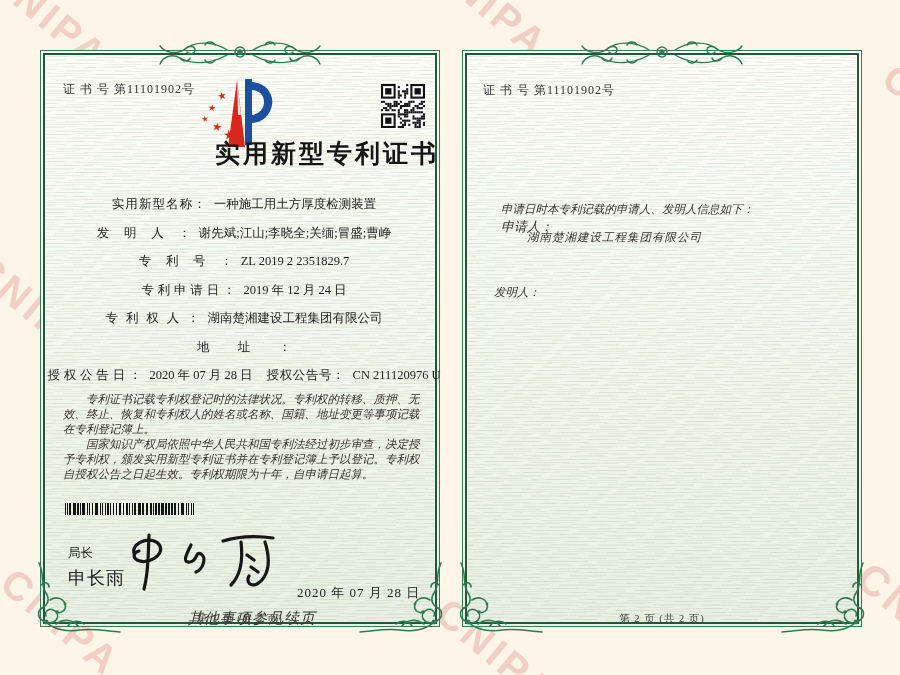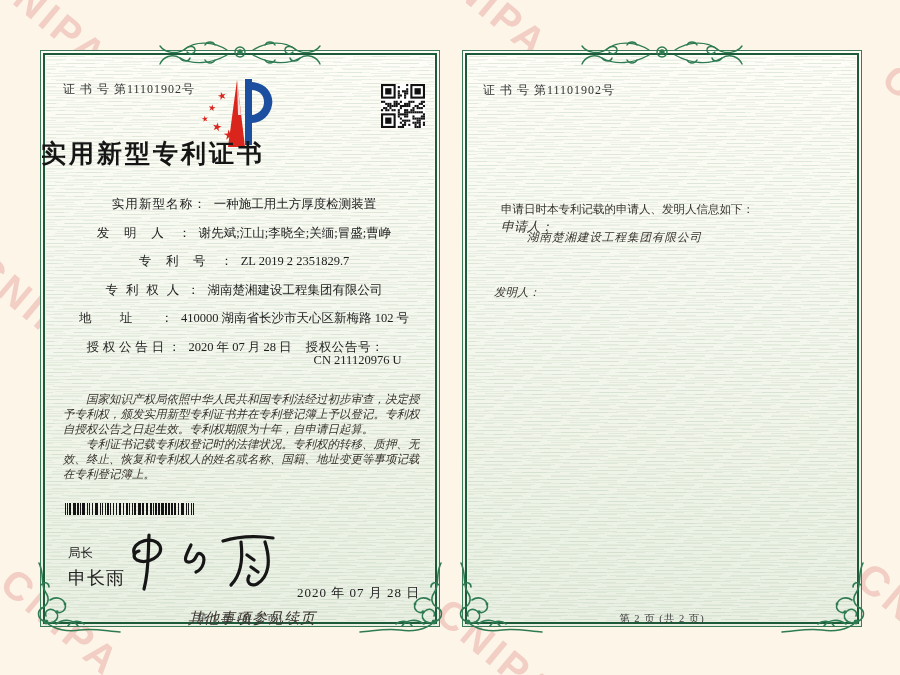--- a/index.html
+++ b/index.html
@@ -34,28 +34,28 @@
   .orn-br{right:-7px;transform:scaleX(-1);}
 
   
   .cert-no{position:absolute;font-size:12px;color:#333;letter-spacing:1px;}
   .p1-certno{left:22px;top:30px;}
   .p2-certno{left:20px;top:31px;}
 
   .logo{position:absolute;left:150px;top:24px;width:82px;height:88px;}
   .qr{position:absolute;left:340px;top:33px;width:44px;height:44px;}
 
-  .title{position:absolute;left:0;right:0;top:86px;text-align:left;
+  .title{position:absolute;left:0;right:0;top:86px;text-align:right;
          font-size:25px;font-weight:bold;color:#151515;letter-spacing:3px;}
 
   .fields{position:absolute;left:22px;right:14px;top:147px;font-size:12.5px;color:#1e1e1e;}
   .frow{display:flex;margin-bottom:15.5px;line-height:13px;white-space:nowrap;justify-content:center;}
   .lbl{display:inline-block;width:94px;flex:0 0 94px;text-align:justify;text-align-last:justify;}
   .val{margin-left:8px;}
-  .frow2 .pair2{margin-left:14px;display:flex;flex-direction:column;}
+  .frow2 .pair2{margin-left:14px;display:flex;}
   .frow2 .lbl2{display:inline-block;width:78px;text-align:justify;text-align-last:justify;}
 
   .paras{position:absolute;left:22px;right:17px;top:341px;font-size:11.5px;line-height:15px;
          color:#38342e;font-style:italic;}
   .paras p{margin:0;text-indent:2em;}
 
   .barcode{position:absolute;left:24px;top:452px;width:132px;height:12px;}
   .director-title{position:absolute;left:27px;top:494px;font-size:12.5px;color:#222;
                   font-family:"Liberation Sans","DejaVu Sans",sans-serif;}
   .director-name{position:absolute;left:27px;top:515px;font-size:18px;color:#222;
@@ -67,21 +67,21 @@
            font-size:10.5px;color:#3c3c3c;letter-spacing:1px;}
 
   .footer-note{position:absolute;left:188px;top:609px;font-size:15px;color:#38342e;
                font-style:italic;letter-spacing:1px;z-index:5;}
 
   
   .p2-para{position:absolute;left:15px;right:14px;top:93px;font-size:11.5px;line-height:16.5px;
            color:#38342e;font-style:italic;}
   .p2-para p{margin:0;text-indent:2em;}
   .p2-infoline{position:absolute;left:15px;top:151px;font-size:11.5px;color:#38342e;
-               text-indent:2em;width:370px;}
+               font-style:italic;text-indent:2em;width:370px;}
   .p2-applicant-label{position:absolute;left:38px;top:167px;font-size:13px;color:#38342e;font-style:italic;}
   .p2-applicant{position:absolute;left:64px;top:179px;font-size:11.5px;color:#38342e;
                 font-style:italic;letter-spacing:1px;}
   .p2-inventor-label{position:absolute;left:31px;top:234px;font-size:11.5px;color:#38342e;font-style:italic;}
   .p2-inventors{position:absolute;left:65px;top:247px;font-size:11.5px;color:#38342e;
                 font-style:italic;letter-spacing:0.5px;}
 </style>
 </head>
 <body>
 
@@ -327,40 +327,43 @@
           </div>
         <div class="frow">
             <span class="lbl">发明人：</span>
             <span class="val">谢先斌;江山;李晓全;关缅;冒盛;曹峥</span>
           </div>
         <div class="frow">
             <span class="lbl">专利号：</span>
             <span class="val">ZL 2019 2 2351829.7</span>
           </div>
         <div class="frow">
+            <span class="lbl">专利申请日：</span>
+            <span class="val">2019 年 12 月 24 日</span>
+          </div>
+        <div class="frow">
             <span class="lbl">专利权人：</span>
             <span class="val">湖南楚湘建设工程集团有限公司</span>
           </div>
         <div class="frow">
             <span class="lbl">地址：</span>
-            <span class="val">410000 湖南省长沙市天心区新梅路 102 号</span>
           </div>
         <div class="frow frow2">
           <span class="lbl">授权公告日：</span>
             <span class="val">2020 年 07 月 28 日</span>
           <span class="pair2">
               <span class="lbl2">授权公告号：</span>
               <span class="val">CN 211120976 U</span>
             </span>
         </div>
       </div>
 
       <div class="paras">
+        <p>专利证书记载专利权登记时的法律状况。专利权的转移、质押、无效、终止、恢复和专利权人的姓名或名称、国籍、地址变更等事项记载在专利登记簿上。</p>
         <p>国家知识产权局依照中华人民共和国专利法经过初步审查，决定授予专利权，颁发实用新型专利证书并在专利登记簿上予以登记。专利权自授权公告之日起生效。专利权期限为十年，自申请日起算。</p>
-        <p>专利证书记载专利权登记时的法律状况。专利权的转移、质押、无效、终止、恢复和专利权人的姓名或名称、国籍、地址变更等事项记载在专利登记簿上。</p>
       </div>
 
       <svg class="barcode" viewBox="0 0 132 12" preserveAspectRatio="none">
         <g id="barcode-bars" fill="#141414">
             <rect x="0" y="0" width="1" height="12"></rect>
             <rect x="2" y="0" width="1" height="12"></rect>
             <rect x="4" y="0" width="2" height="12"></rect>
             <rect x="8" y="0" width="3" height="12"></rect>
             <rect x="12" y="0" width="2" height="12"></rect>
             <rect x="15" y="0" width="1" height="12"></rect>

